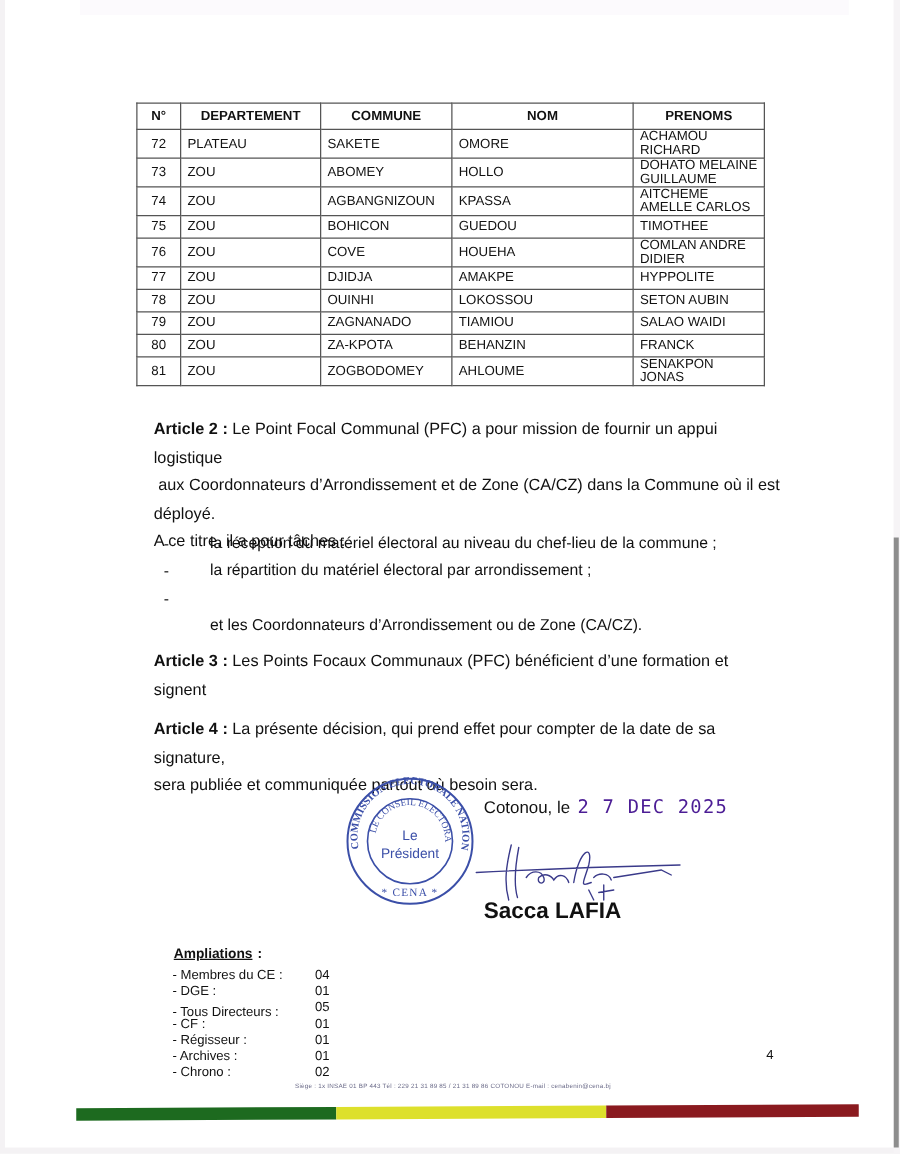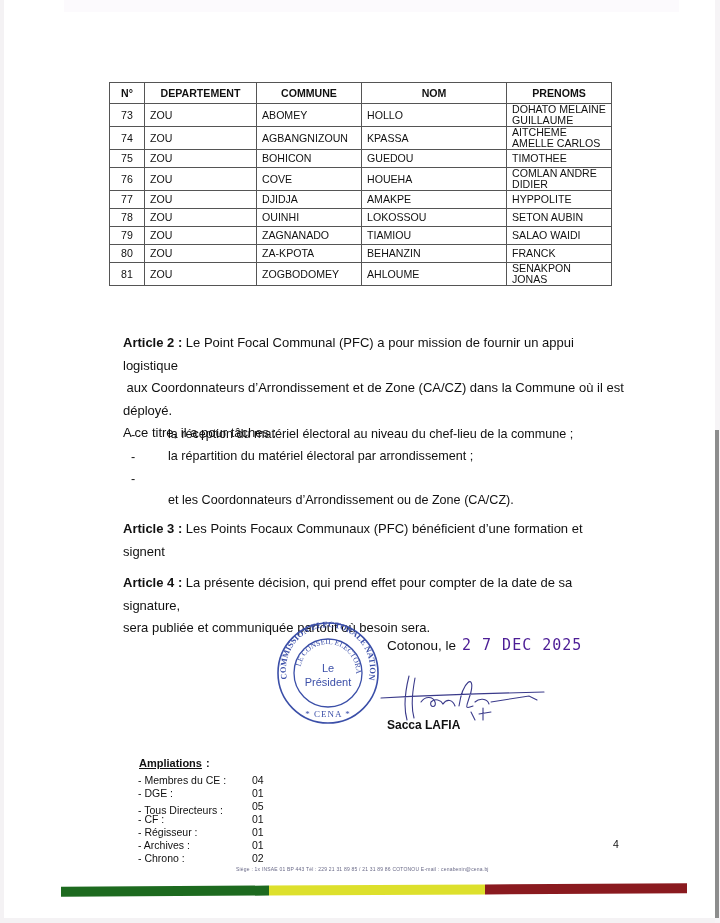--- a/index.html
+++ b/index.html
@@ -29,21 +29,21 @@
 
   .article { position:absolute; left:119px; width:490px; font-size:13px; line-height:22.5px; }
   .article b { font-weight:bold; }
   .bullet { position:absolute; font-size:12.6px; line-height:22.5px; }
   .dash { position:absolute; left:127px; font-size:12.6px; }
 
   .stamp { position:absolute; left:272px; top:620px; width:104px; height:106px; }
   .city { position:absolute; left:383px; top:638px; font-size:13.5px; }
   .date { position:absolute; left:458px; top:636px; font-family:"DejaVu Sans Mono", monospace; font-size:15px; color:#4c1d95; letter-spacing:1px; }
   .sign { position:absolute; left:375px; top:672px; width:170px; height:50px; }
-  .signer { position:absolute; left:383px; top:718px; font-size:12px; font-weight:bold; }
+  .signer { position:absolute; left:383px; top:718px; font-size:18px; font-weight:bold; }
 
   .amp-title { position:absolute; left:135px; top:757px; font-size:11px; font-weight:bold; text-decoration:underline; }
   .amp-colon { position:absolute; left:202px; top:757px; font-size:11px; font-weight:bold; }
   .amp-row { position:absolute; left:134px; font-size:10.5px; }
   .amp-val { position:absolute; left:248px; font-size:10.5px; }
   .page-num { position:absolute; left:609px; top:838px; font-size:10.5px; }
   .footer-addr { position:absolute; left:232px; top:866px; font-size:5px; color:#6a6a88; letter-spacing:0.2px; white-space:nowrap; }
   .flag { position:absolute; left:57px; top:885px; height:10px; width:626px; display:flex; transform:rotate(-0.3deg); }
   .flag div { height:100%; }
 </style>
@@ -64,20 +64,27 @@
     <thead>
       <tr>
         <th>N°</th>
         <th>DEPARTEMENT</th>
         <th>COMMUNE</th>
         <th>NOM</th>
         <th>PRENOMS</th>
       </tr>
     </thead>
     <tbody>
+      <tr>
+        <td class="num">72</td>
+        <td>PLATEAU</td>
+        <td>SAKETE</td>
+        <td>OMORE</td>
+        <td>ACHAMOU RICHARD</td>
+      </tr>
       <tr class="tall">
         <td class="num">73</td>
         <td>ZOU</td>
         <td>ABOMEY</td>
         <td>HOLLO</td>
         <td>DOHATO MELAINE GUILLAUME</td>
       </tr>
       <tr class="tall">
         <td class="num">74</td>
         <td>ZOU</td>

